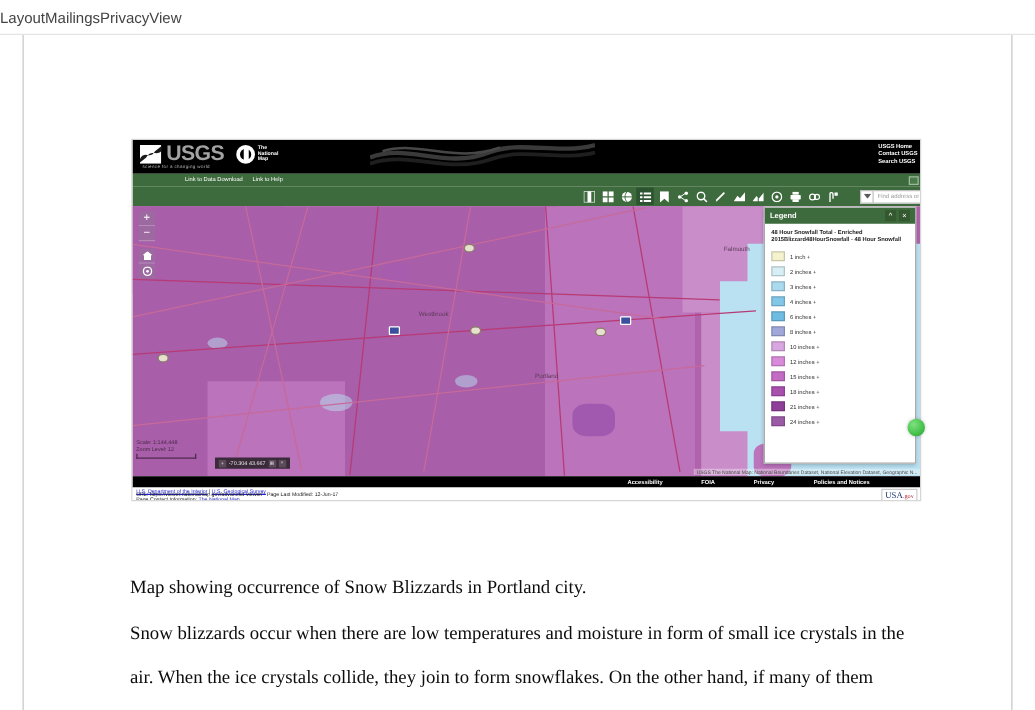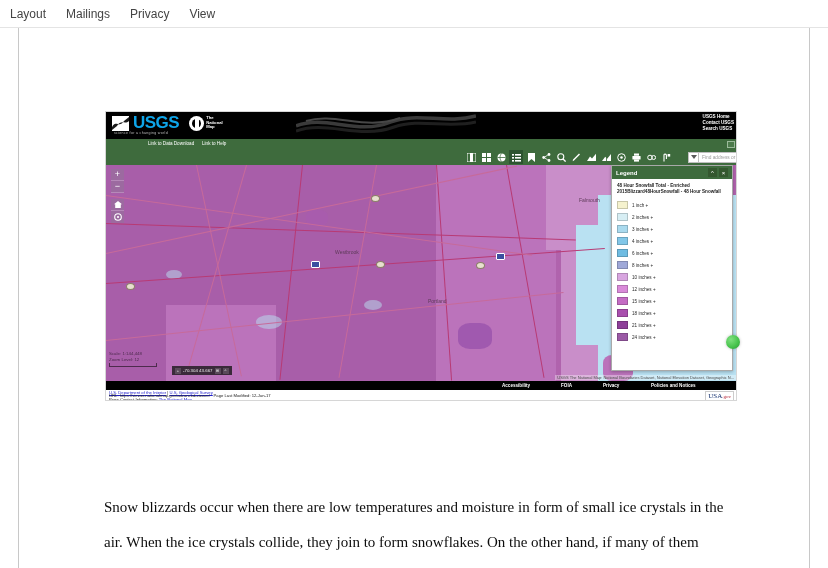--- a/index.html
+++ b/index.html
@@ -12,21 +12,21 @@
 
   
   .ribbon {
     position: absolute; left: 0; top: 0;
     width: 828px; height: 27px;
     background: #ffffff;
     display: flex; align-items: center;
   }
   .ribbon-tab {
     font-size: 12px; color: #444444;
-    padding: 0 10px; height: 27px;
+    padding: 0 0; height: 27px;
     display: flex; align-items: center;
     white-space: nowrap;
     text-align: center;
   }
   .tellme {
     display: flex; align-items: center; gap: 5px;
     margin-left: 18px;
     font-size: 12px; color: #7a7a7a;
   }
   .bulb {
@@ -84,21 +84,21 @@
   .usgs-logo {
     position: absolute; left: 6px; top: 3px;
     display: flex; align-items: center; gap: 4px;
   }
   .usgs-wave {
     width: 17px; height: 15px;
   }
   .usgs-word {
     font-family: "Liberation Sans", sans-serif;
     font-weight: bold; font-size: 17px;
-    color: #0ea5e9; letter-spacing: -0.5px;
+    color: #a3a3a3; letter-spacing: -0.5px;
     line-height: 16px;
   }
   .usgs-tag {
     position: absolute; left: 8px; top: 19px;
     font-size: 3.6px; color: #bbbbbb; letter-spacing: .3px;
   }
   .tnm-badge {
     display: flex; align-items: center; gap: 2px;
     margin-left: 6px;
   }
@@ -678,16 +678,17 @@
       <div class="sf-txt sf-l3">
         <span>Page Contact Information: </span><a>The National Map</a>
       </div>
       <div class="usagov">
         <span>USA</span><span class="dot">.gov</span>
       </div>
     </div>
 
   </div>
 
+  <div class="para p1">Map showing occurrence of Snow Blizzards in Portland city.</div>
   <div class="para p2">Snow blizzards occur when there are low temperatures and moisture in form of small ice crystals in the air. When the ice crystals collide, they join to form snowflakes. On the other hand, if many of them accumulate in the atmosphere, they get heavy and fall on the ground.</div>
 
   <div class="green-cursor"></div>
 </div>
 
 </body></html>

